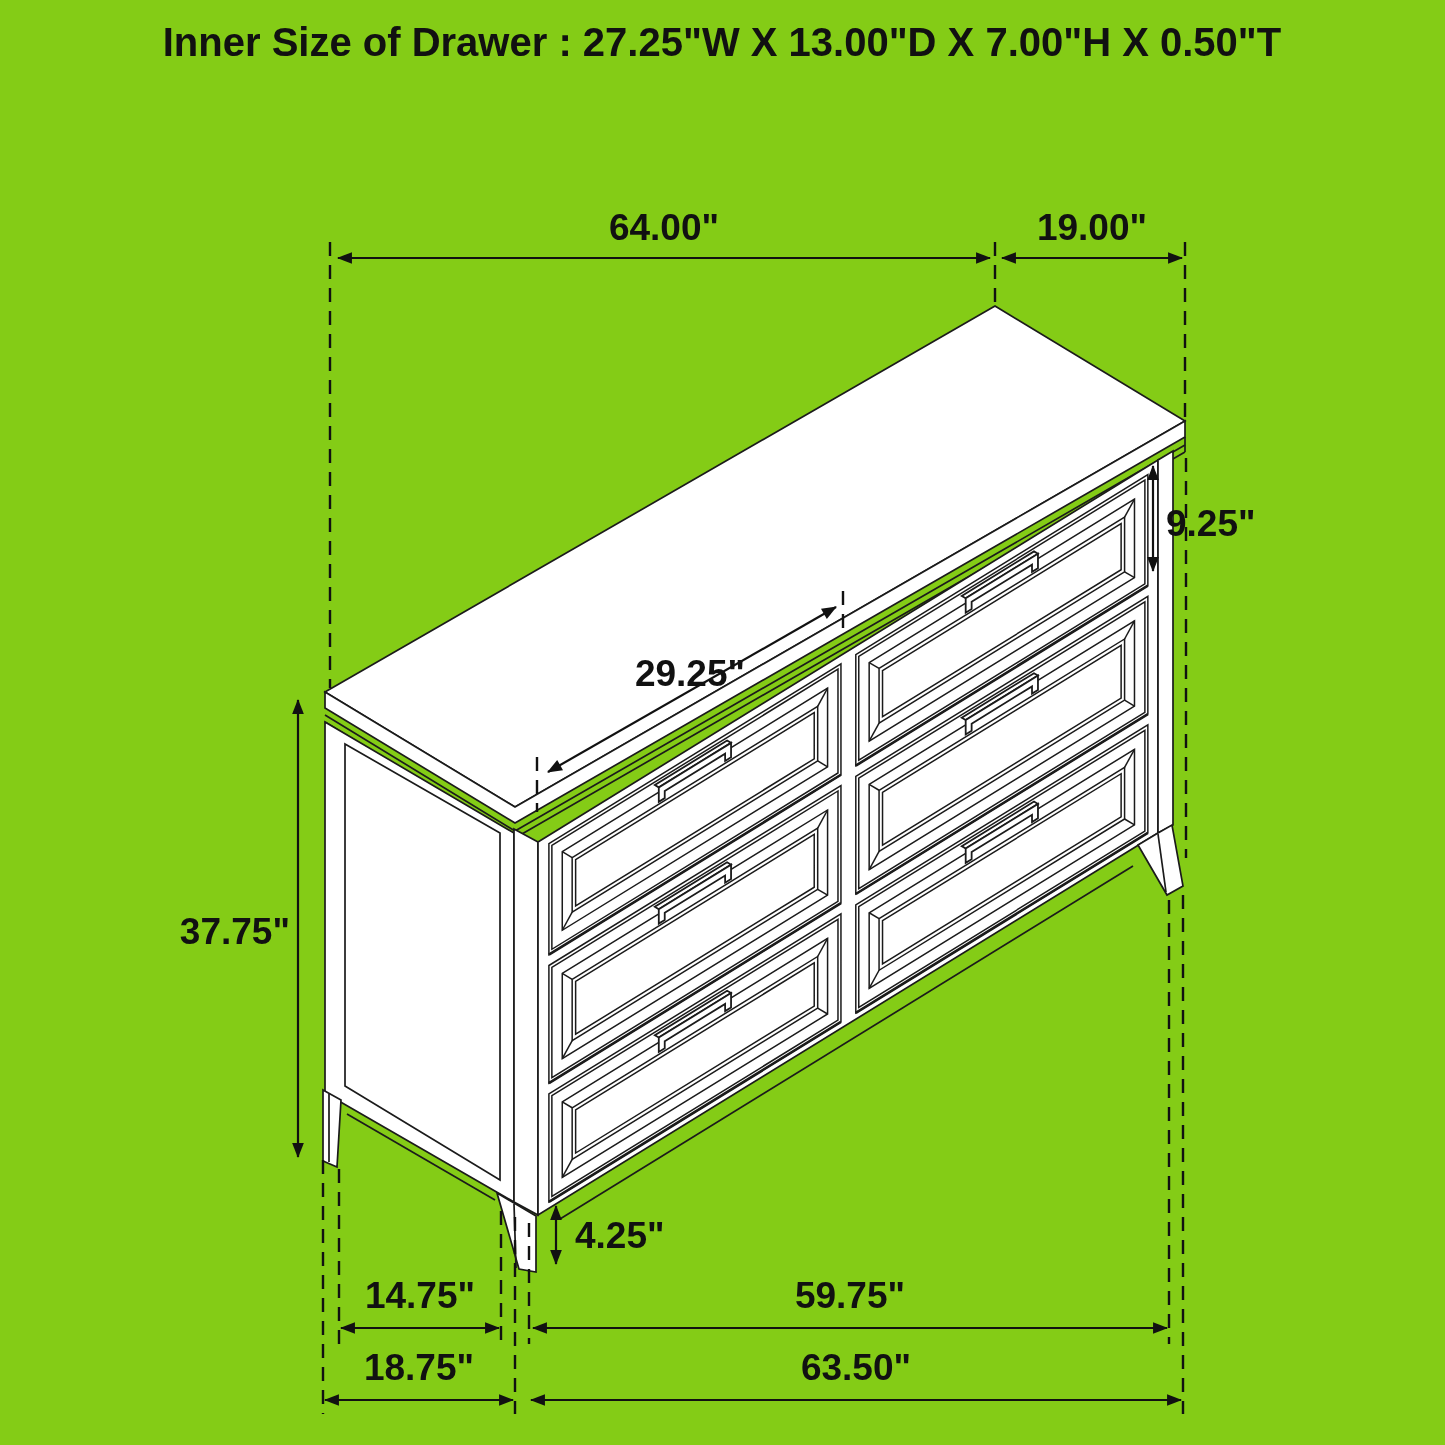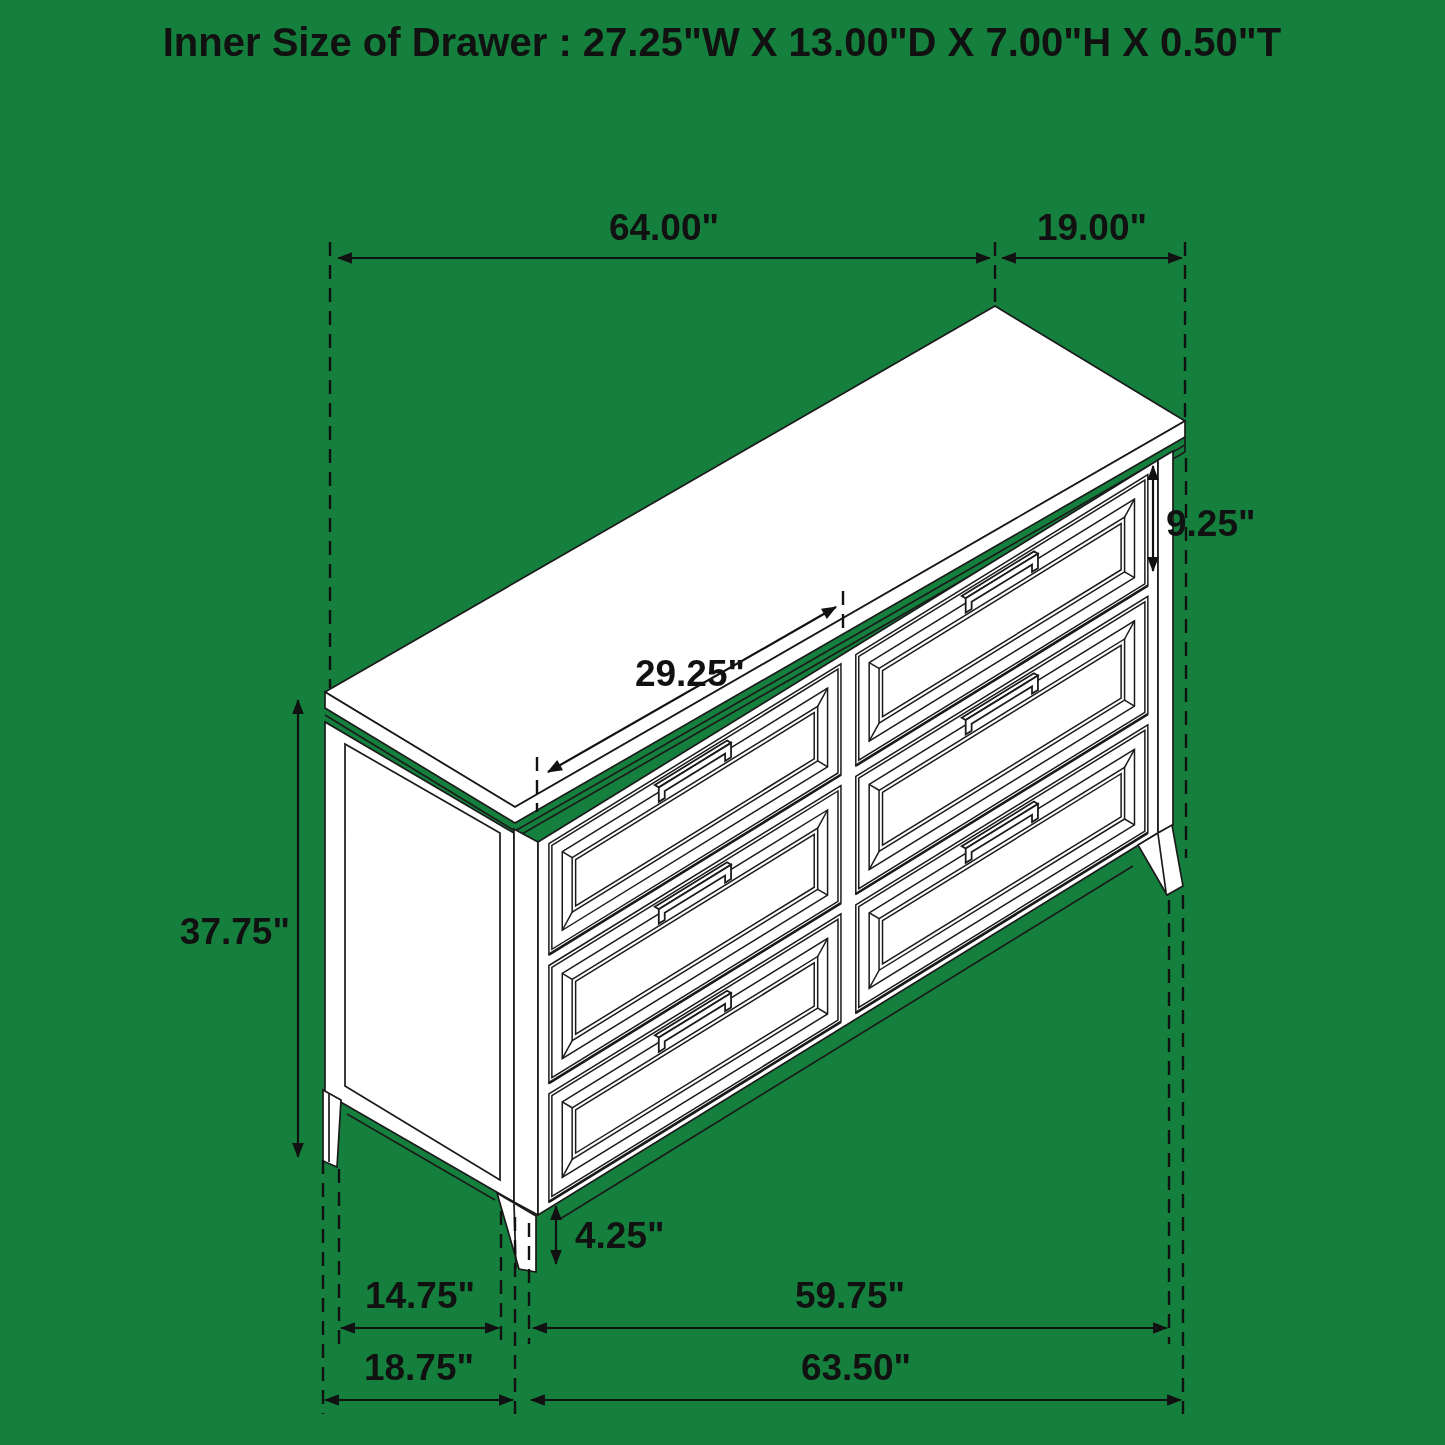--- a/index.html
+++ b/index.html
@@ -1,16 +1,16 @@
 <!DOCTYPE html>
 <html><head>
 <meta charset="utf-8">
 <style>
   html,body{margin:0;padding:0;background:#ffffff;}
-  .stage{position:relative;width:1445px;height:1445px;background:#15803d;overflow:hidden;
+  .stage{position:relative;width:1445px;height:1445px;background:#84cc16;overflow:hidden;
          font-family:"Liberation Sans",sans-serif;}
   svg{position:absolute;left:0;top:0;}
   .struct path, .struct line, .struct polygon{stroke:#1b1b1b;stroke-width:1.7;fill:none;
       stroke-linejoin:miter;stroke-linecap:butt;}
   .struct .face{fill:#ffffff;}
   .dw rect,.dw line,.dw path,.dw polygon{stroke:#1b1b1b;fill:none;vector-effect:non-scaling-stroke;
       stroke-width:1.5;stroke-linejoin:miter;}
   .dw .hv{stroke-width:2.6;}
   .dw .handle{fill:#ffffff;stroke-width:1.8;}
   .dims line, .dims path{stroke:#111;stroke-width:2.2;fill:none;}

